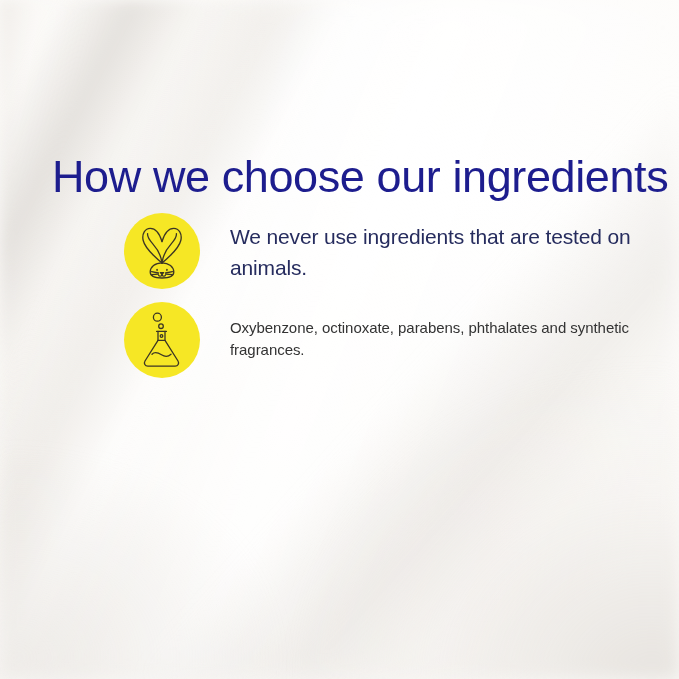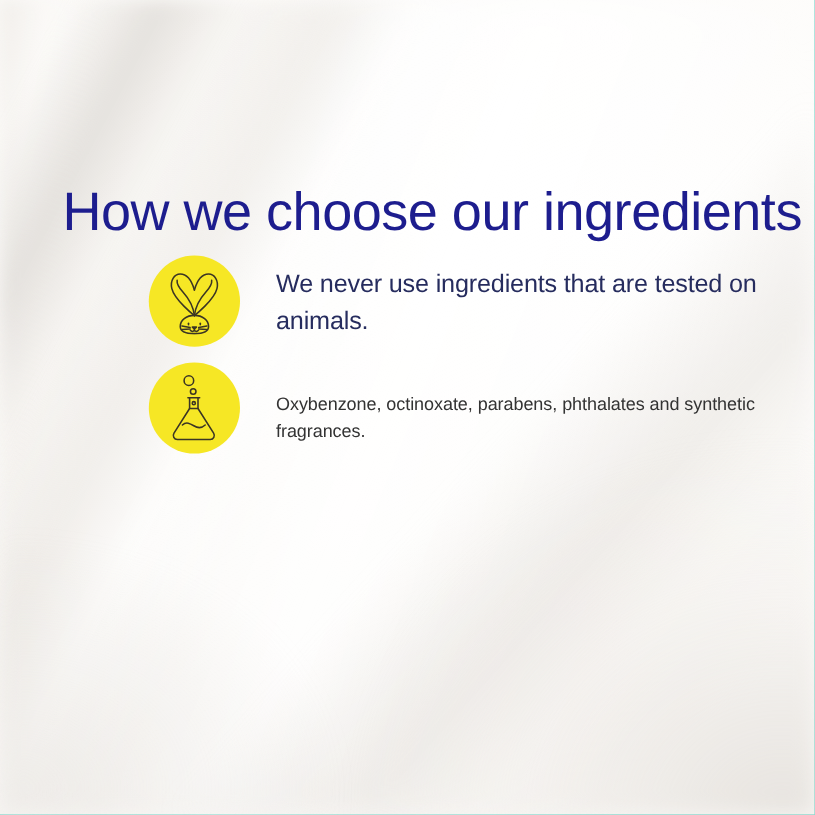--- a/index.html
+++ b/index.html
@@ -11,21 +11,21 @@
     height: 679px;
     overflow: hidden;
     font-family: "Liberation Sans", sans-serif;
     background: #fbfaf8;
   }
 
   #infographic {
     position: relative;
     width: 679px;
     height: 679px;
-    background: #14b8a6;
+    background: #d946ef;
     overflow: hidden;
   }
 
   
   .bg-layer {
     position: absolute;
     inset: 0;
     pointer-events: none;
   }
   .bg-base {
@@ -153,21 +153,21 @@
 
   .item-main {
     font-size: 21px;
     line-height: 31px;
     font-weight: 400;
     color: #262c5e;
     letter-spacing: -0.15px;
   }
 
   .item-note {
-    margin-top: 17px;
+    margin-top: 7px;
     font-size: 15px;
     line-height: 22px;
     font-weight: 400;
     color: #333333;
     letter-spacing: -0.05px;
   }
 </style>
 </head>
 <body>
 

